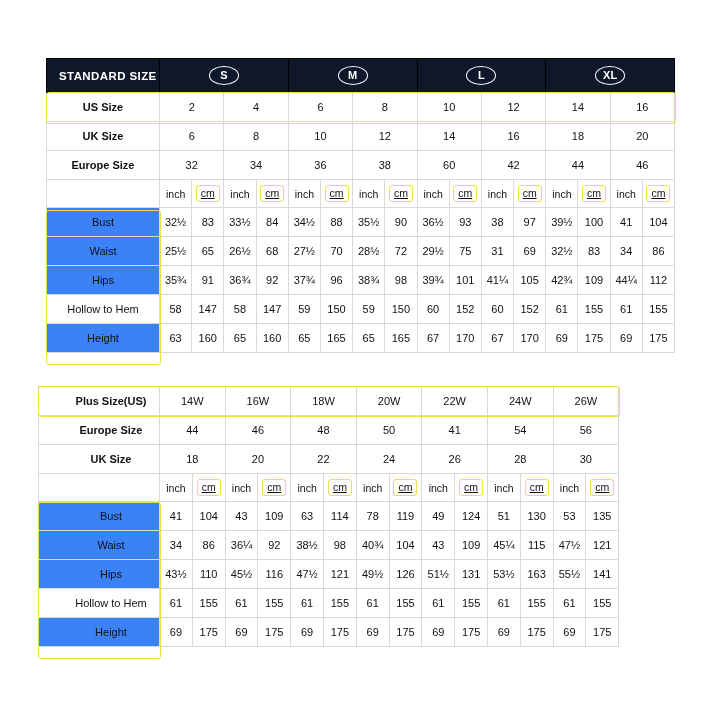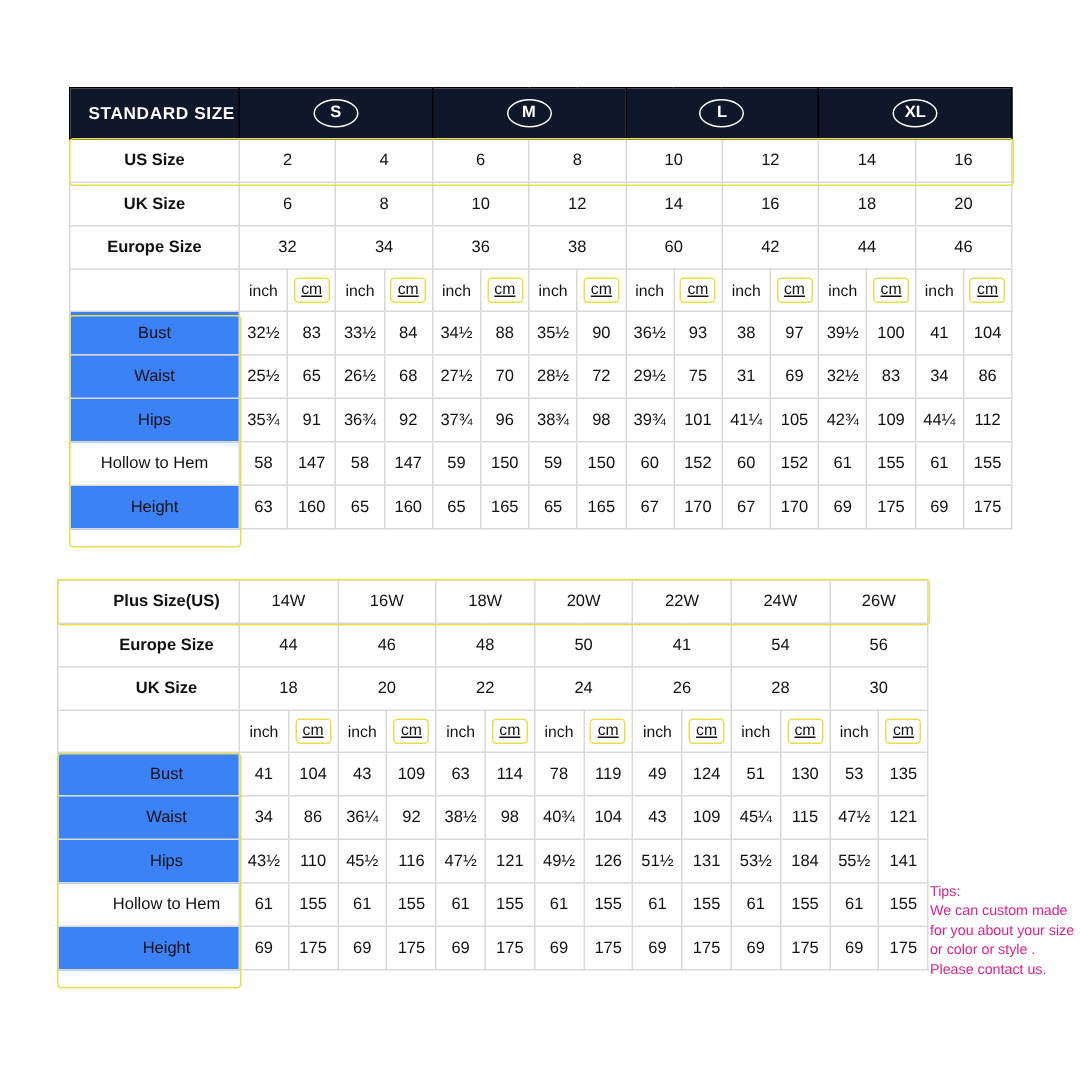--- a/index.html
+++ b/index.html
@@ -381,21 +381,21 @@
         <td>110</td>
         <td>45½</td>
         <td>116</td>
         <td>47½</td>
         <td>121</td>
         <td>49½</td>
         <td>126</td>
         <td>51½</td>
         <td>131</td>
         <td>53½</td>
-        <td>184</td>
+        <td>163</td>
         <td>55½</td>
         <td>141</td>
       </tr>
 
       <tr class="tall">
         <td class="rowlabel">Hollow to Hem</td>
         <td>61</td>
         <td>155</td>
         <td>61</td>
         <td>155</td>
@@ -427,21 +427,14 @@
         <td>175</td>
         <td>69</td>
         <td>175</td>
       </tr>
     </tbody>
   </table>
 
   <div class="outline-plusrow"></div>
   <div class="outline-plus"></div>
 
-  <div class="tips">
-    <div>Tips:</div>
-    <div>We can custom made</div>
-    <div>for you about your size</div>
-    <div>or color or style .</div>
-    <div>Please contact us.</div>
-  </div>
 
 </div>
 
 </body></html>

